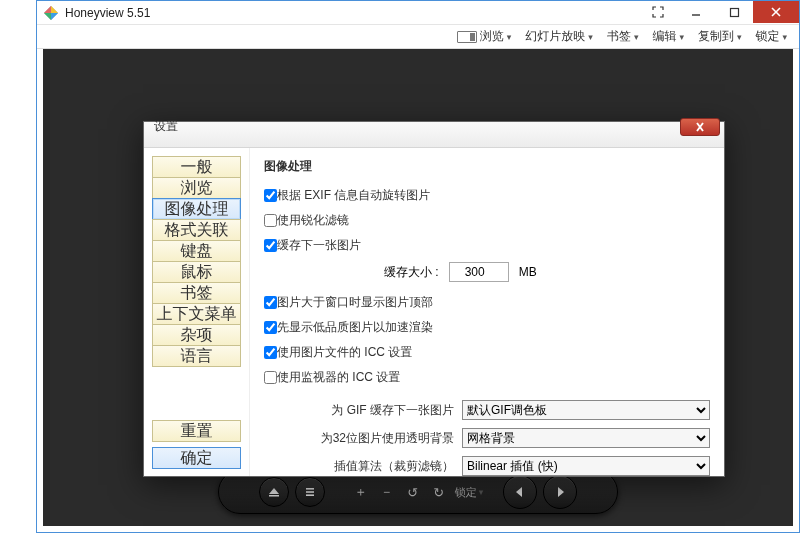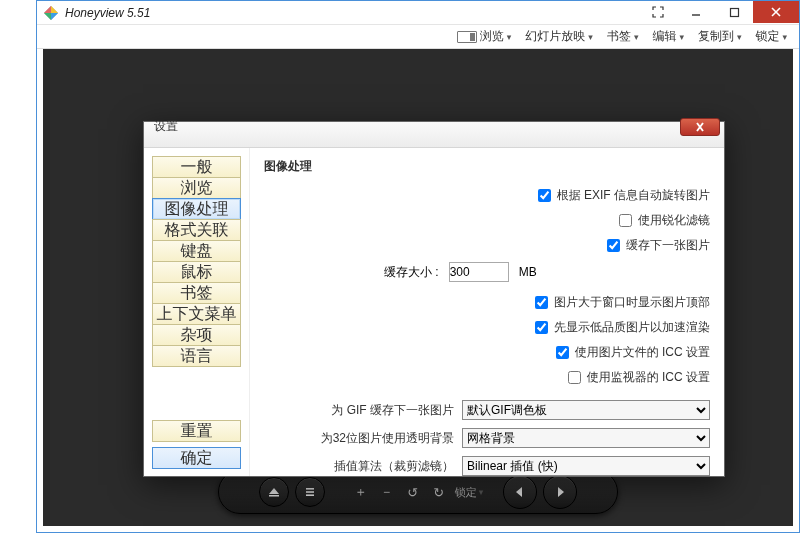--- a/index.html
+++ b/index.html
@@ -1,20 +1,20 @@
 <!DOCTYPE html>
 <html><head>
 <meta charset="utf-8">
 <style>
   * { box-sizing: border-box; margin: 0; padding: 0; }
   body { font-family: "Microsoft YaHei", "Segoe UI", Tahoma, sans-serif; font-size: 12px; background: #fff; width: 800px; height: 533px; overflow: hidden; position: relative; }
 
   
   .outer-window { position:absolute; left:36px; top:0; width:764px; height:533px; border:1px solid #4a90d9; background:#fff; }
-  .titlebar { height:24px; display:flex; align-items:center; background:#fff; border-bottom:1px solid #e5e5e5;font-style:italic; }
+  .titlebar { height:24px; display:flex; align-items:center; background:#fff; border-bottom:1px solid #e5e5e5; }
   .titlebar .logo { width:16px; height:16px; margin:0 6px; position:relative; }
   .titlebar .logo svg { display:block; }
   .titlebar .title { flex:1; font-size:12px; color:#222; }
   .win-btns { display:flex; height:100%; }
   .win-btn { width:38px; height:22px; display:flex; align-items:center; justify-content:center; color:#444; cursor:pointer; }
   .win-btn.close { background:#c0392b; color:#fff; width:46px; }
   .win-btn.square { font-size:10px; }
   .toolbar { height:24px; background:#fff; display:flex; align-items:center; justify-content:flex-end; gap:14px; padding:0 12px; border-bottom:1px solid #ddd; font-size:12px; color:#333; }
   .tb-item { display:flex; align-items:center; gap:3px; cursor:pointer; }
   .tb-icon { width:20px; height:12px; border:1px solid #777; border-radius:1px; position:relative; }
@@ -35,24 +35,24 @@
   .dlg-title span.t { flex:1; }
   .dlg-close { width:40px; height:18px; background:linear-gradient(#d9624a,#b53127); border:1px solid #8a2a22; border-radius:3px; display:flex; align-items:center; justify-content:center; color:#fff; font-weight:bold; font-size:11px; cursor:pointer; }
   .dlg-body { display:flex; height:calc(100% - 26px); }
   .dlg-side { width:106px; padding:8px 8px; border-right:1px solid #eee; display:flex; flex-direction:column; gap:0; background:#fff; }
   .side-btn { height:22px; border:1px solid #c9c18f; background:linear-gradient(#fdfaea,#f7f0cb); color:#333; font-size:16px; display:flex; align-items:center; justify-content:center; cursor:pointer; margin-bottom:-1px; }
   .side-btn.active { border:1px solid #4a90d9; background:linear-gradient(#eaf3fd,#d7e8fb); box-shadow:0 0 0 1px #bcdaf7 inset; }
   .side-spacer { flex:1; }
   .side-btn.ok { background:linear-gradient(#eaf3fd,#d7e8fb); border:1px solid #4a90d9; }
   .dlg-main { flex:1; padding:10px 14px 10px 14px; overflow:auto; }
   .dlg-main h3 { font-size:12px; font-weight:bold; color:#333; margin-bottom:12px; }
-  .chk-row { display:flex; align-items:center; gap:6px; font-size:12px; color:#333; margin-bottom:8px;justify-content:flex-end; }
+  .chk-row { display:flex; align-items:center; font-size:12px; color:#333; margin-bottom:8px; }
   .chk-row input[type=checkbox] { width:13px; height:13px; }
   .indent { margin-left:120px; display:flex; align-items:center; gap:10px; font-size:12px; margin-bottom:12px; }
-  .indent input[type=text] { width:60px; height:20px; border:1px solid #aaa; padding:0 0; font-size:12px; background:#fff; }
+  .indent input[type=text] { width:60px; height:20px; border:1px solid #aaa; padding:0 15px; font-size:12px; background:#fff; }
   .sel-row { display:flex; align-items:center; gap:8px; font-size:12px; margin-bottom:8px; }
   .sel-row .lbl { width:190px; text-align:right; color:#333; }
   .sel-row select { flex:1; height:20px; border:1px solid #888; background:#f6f6f6; font-size:12px; padding:0 0; }
 </style>
 </head>
 <body>
 
 <div class="outer-window">
 
   <div class="titlebar">

